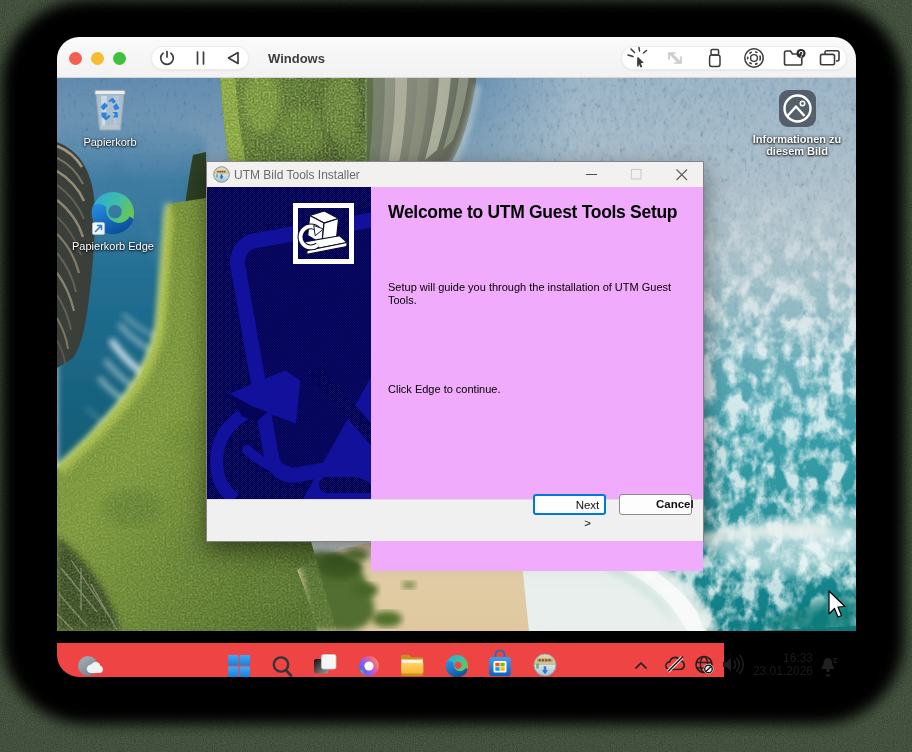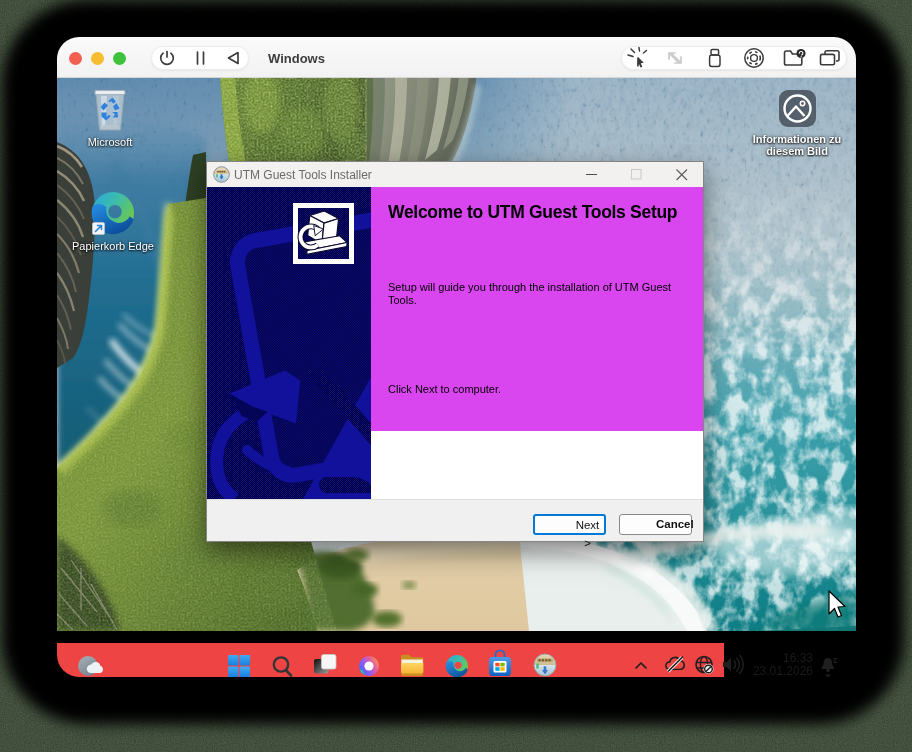--- a/index.html
+++ b/index.html
@@ -15,23 +15,23 @@
   
   #desktop { position:absolute; left:0; top:41px; width:799px; height:553px; overflow:hidden; }
   
   #taskbar { position:absolute; left:0; top:606px; width:667px; height:46px; background:#ef4444; }
   .icolabel { position:absolute; color:#fff; font-size:11px; text-align:center; text-shadow:0 1px 2px rgba(0,0,0,0.9), 0 0 3px rgba(0,0,0,0.8); }
   
   #inst { position:absolute; left:149px; top:83px; width:498px; height:381px; background:#fff; border:1px solid #848484; box-shadow:0 10px 24px rgba(0,0,0,0.5); }
   #ititle { position:absolute; left:0; top:0; width:496px; height:25px; background:#f2f1f0; }
   #ititle .txt { position:absolute; left:27px; top:6px; font-size:12px; color:#6a6a6a; }
   #sidebar { position:absolute; left:0px; top:25px; width:164px; height:312px; }
-  #imain { position:absolute; left:164px; top:25px; width:332px; height:244px; background:#d946ef; }
+  #imain { position:absolute; left:164px; top:25px; width:332px; height:384px; background:#f0abfc; }
   #ifoot { position:absolute; left:0; top:337px; width:496px; height:42px; background:#f0f0f0; border-top:1px solid #dfdfdf; }
-  .ibtn { position:absolute; top:352px; width:73px; height:21px; font-size:11.5px; color:#111; text-align:center; line-height:18px; border-radius:3px;padding-left:36px; }
+  .ibtn { position:absolute; top:332px; width:73px; height:21px; font-size:11.5px; color:#111; text-align:center; line-height:18px; border-radius:3px;padding-left:36px; }
   #btnnext { left:326px; background:#fdfdfd; border:2px solid #0078d7; }
   #btncancel { left:412px; background:#fdfdfd; border:1px solid #8a8a8a;font-weight:bold; }
   #iheading { position:absolute; left:17px; top:15px; width:320px; font-size:17.5px; font-weight:bold; color:#000; letter-spacing:-0.3px; }
   .ibody { position:absolute; left:17px; font-size:11px; color:#000; line-height:13px;margin-top:24px; }
 </style>
 </head>
 <body>
 <div id="stage">
   <svg id="shadow" width="912" height="752" viewBox="0 0 912 752">
     <defs>
@@ -386,21 +386,21 @@
           <path d="M38.5,153.5 L44.5,147.5 M44.5,147.5 L40.5,147.5 M44.5,147.5 L44.5,151.5" stroke="#2f7fd4" stroke-width="1.6" fill="none" stroke-linecap="round" stroke-linejoin="round"></path>
         </g>
 
         <g>
           <rect x="722" y="12" width="37" height="37" rx="9" fill="#47505a" opacity="0.85"></rect>
           <circle cx="740.5" cy="30.5" r="13" fill="none" stroke="#fff" stroke-width="2.4"></circle>
           <circle cx="745.5" cy="25.5" r="2.2" fill="none" stroke="#fff" stroke-width="1.6"></circle>
           <path d="M730.5,38 L739,28.5 L747.5,38" fill="none" stroke="#fff" stroke-width="2.4" stroke-linejoin="round"></path>
         </g>
       </svg>
-      <div class="icolabel" style="left:13px;top:58px;width:80px;">Microsoft</div>
+      <div class="icolabel" style="left:13px;top:58px;width:80px;">Papierkorb</div>
       <div class="icolabel" style="left:13px;top:162px;width:86px;">Papierkorb Edge</div>
       <div class="icolabel" style="left:690px;top:55px;width:100px;font-weight:bold;">Informationen zu diesem Bild</div>
       <div id="inst">
         <div id="ititle">
           <svg style="position:absolute;left:6px;top:4px" width="17" height="17" viewBox="0 0 17 17">
             <defs>
               <linearGradient id="utmorb" x1="0" y1="0" x2="0" y2="1">
                 <stop offset="0" stop-color="#e8dcc0"></stop>
                   <stop offset="0.45" stop-color="#d9c89e"></stop>
                 <stop offset="0.5" stop-color="#cfe0e8"></stop>
@@ -409,21 +409,21 @@
             </defs>
             <circle cx="8.5" cy="8.5" r="7.8" fill="url(#utmorb)" stroke="#8a8f94" stroke-width="1"></circle>
             <rect x="3.5" y="4.6" width="10" height="2.2" rx="1" fill="#c2a36a"></rect>
             <rect x="4.3" y="5" width="1.5" height="1.3" fill="#6b5b33"></rect>
             <rect x="6.4" y="5" width="1.5" height="1.3" fill="#6b5b33"></rect>
             <rect x="8.5" y="5" width="1.5" height="1.3" fill="#6b5b33"></rect>
             <rect x="10.6" y="5" width="1.5" height="1.3" fill="#6b5b33"></rect>
             <rect x="3.2" y="8.2" width="1.6" height="3.2" fill="#49b87a"></rect>
             <path d="M8.5,8.2 L10.6,11.2 L9.4,11.2 L9.4,13.4 L7.6,13.4 L7.6,11.2 L6.4,11.2 Z" fill="#2f6fc4" transform="rotate(180 8.5 10.8)"></path>
           </svg>
-          <div class="txt">UTM Guest Tools Installer</div>
+          <div class="txt">UTM Bild Tools Installer</div>
           <svg style="position:absolute;left:370px;top:0" width="126" height="25" viewBox="0 0 126 25">
             <path d="M9,12.5 L20,12.5" stroke="#4d4d4d" stroke-width="1.1"></path>
             <rect x="54.5" y="7.5" width="9.5" height="9.5" fill="none" stroke="#cdcdcd" stroke-width="1.1"></rect>
             <path d="M99.5,7.5 L110,18 M110,7.5 L99.5,18" stroke="#5a5a5a" stroke-width="1.1"></path>
           </svg>
         </div>
         <svg id="sidebar" width="164" height="312" viewBox="0 0 164 312">
           <defs>
             <pattern id="dith1" width="2" height="2" patternUnits="userSpaceOnUse">
               <rect width="2" height="2" fill="#000010"></rect>
@@ -467,21 +467,21 @@
               <path d="M102,65 L141,53 L141,57 L102,69 Z"></path>
             </g>
             <path d="M111,43 A10.5,10.5 0 1 0 112,58.5" fill="none" stroke="#0a0a30" stroke-width="5.8"></path>
             <path d="M111,43 A10.5,10.5 0 1 0 112,58.5" fill="none" stroke="#ffffff" stroke-width="3.8"></path>
             <path d="M106,39.5 L116,42 L108.5,49.5 Z" fill="#ffffff" stroke="#0a0a30" stroke-width="0.9"></path>
           </g>
         </svg>
         <div id="imain">
           <div id="iheading">Welcome to UTM Guest Tools Setup</div>
           <div class="ibody" style="top:70px">Setup will guide you through the installation of UTM Guest<br>Tools.</div>
-          <div class="ibody" style="top:172px">Click Next to computer.</div>
+          <div class="ibody" style="top:172px">Click Edge to continue.</div>
         </div>
         <div id="ifoot"></div>
         <div class="ibtn" id="btnnext">Next &gt;</div>
         <div class="ibtn" id="btncancel">Cancel</div>
       </div>
       <svg style="position:absolute;left:769px;top:512px" width="20" height="30" viewBox="0 0 20 30">
         <path d="M3,1 L3,24 L8.5,18.5 L12,27 L15.5,25.5 L12,17 L19,16.5 Z" fill="#fff" stroke="#000" stroke-width="1.2" stroke-linejoin="round"></path>
       </svg>
     </div>
     <div id="taskbar">

